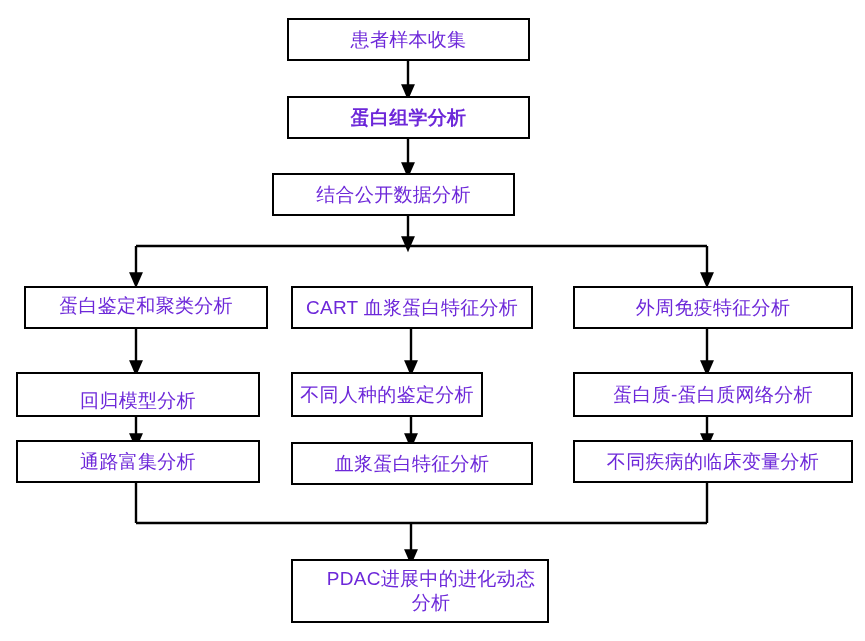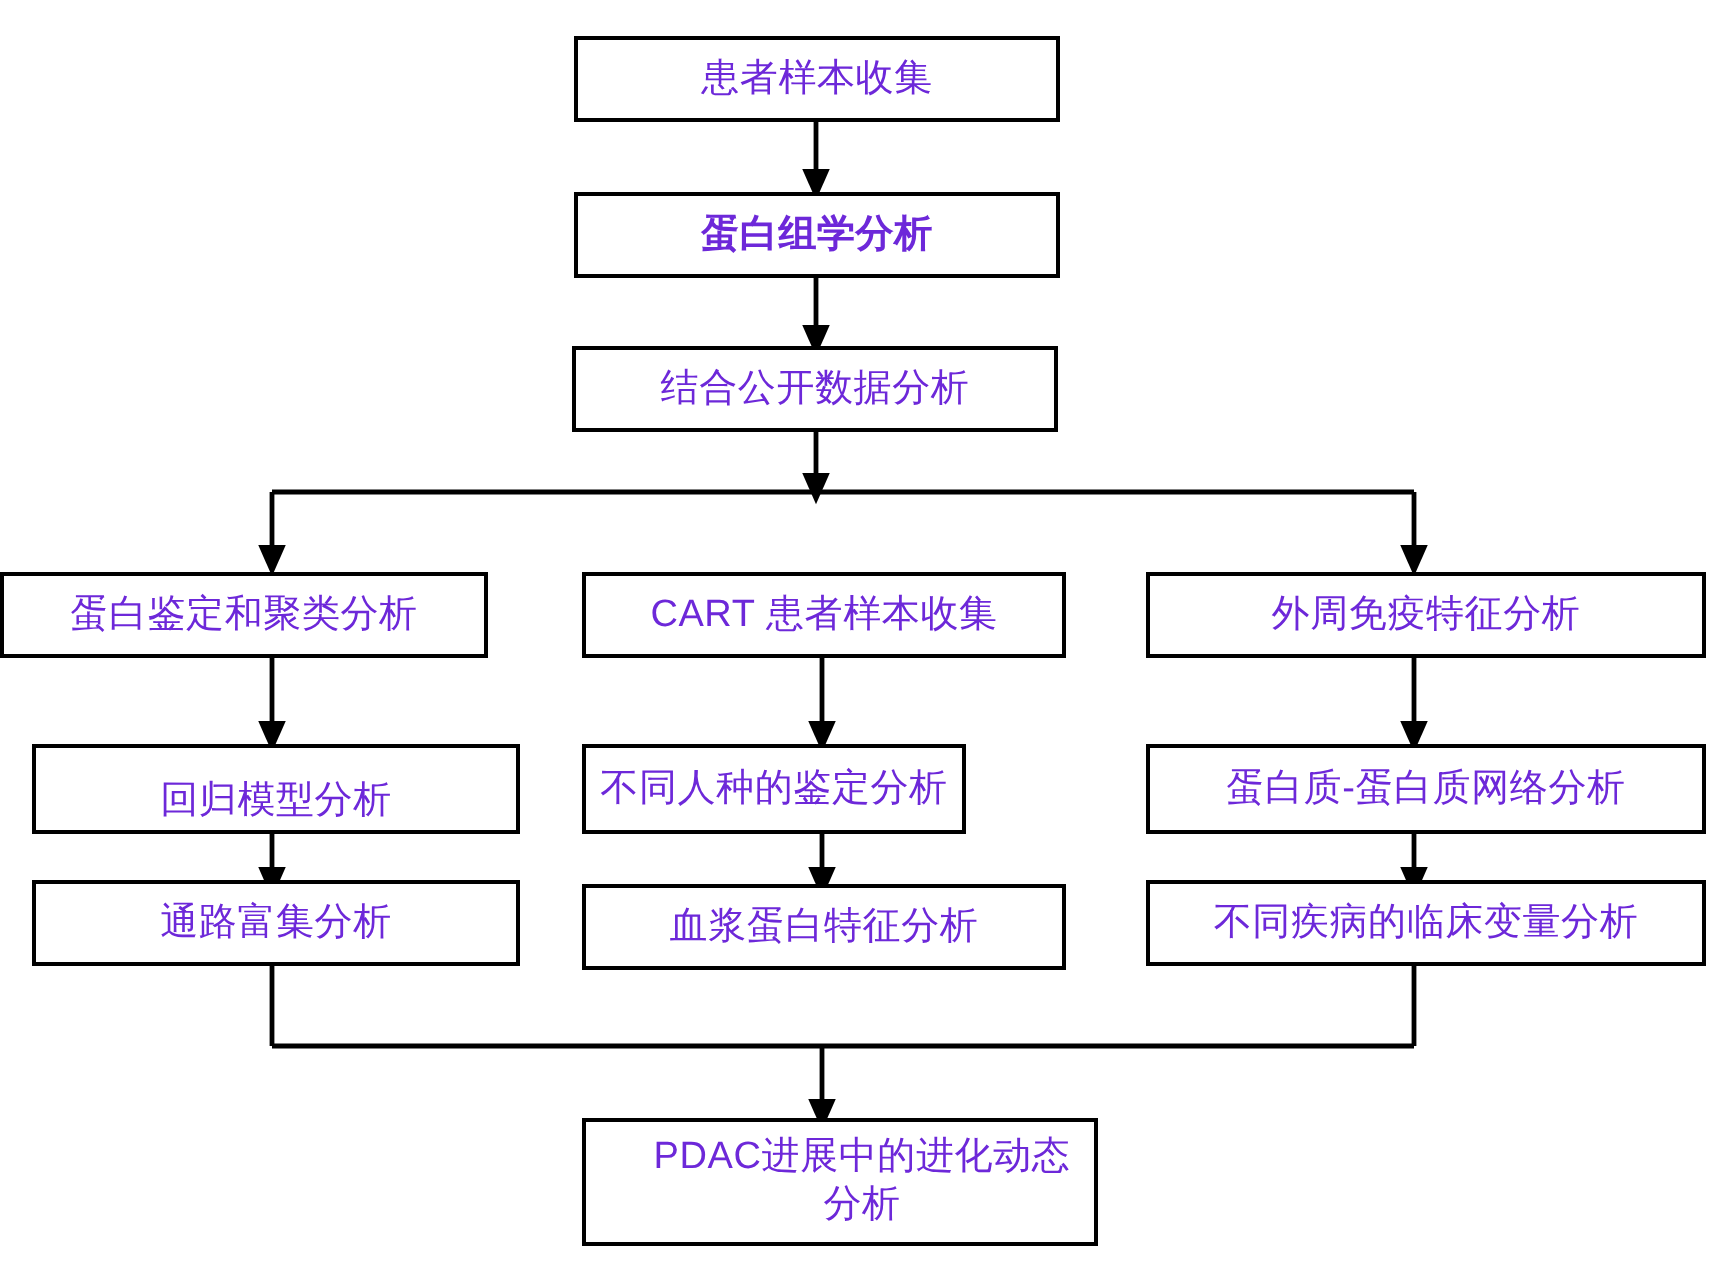--- a/index.html
+++ b/index.html
@@ -89,38 +89,38 @@
   </svg>
 
   <div class="node" style="left:287px; top:18px; width:243px; height:43px;">
     <span class="node-label">患者样本收集</span>
   </div>
 
   <div class="node" style="left:287px; top:96px; width:243px; height:43px;font-weight:bold;">
     <span class="node-label">蛋白组学分析</span>
   </div>
 
-  <div class="node" style="left:286px; top:173px; width:243px; height:43px;">
+  <div class="node" style="left:272px; top:173px; width:243px; height:43px;">
     <span class="node-label">结合公开数据分析</span>
   </div>
 
-  <div class="node" style="left:0; top:286px; width:244px; height:43px;">
+  <div class="node" style="left:24px; top:286px; width:244px; height:43px;font-family:Liberation Mono, monospace;">
     <span class="node-label">蛋白鉴定和聚类分析</span>
   </div>
 
   <div class="node" style="left:16px; top:372px; width:244px; height:45px;align-items:flex-end;">
     <span class="node-label">回归模型分析</span>
   </div>
 
   <div class="node" style="left:16px; top:440px; width:244px; height:43px;">
     <span class="node-label">通路富集分析</span>
   </div>
 
   <div class="node" style="left:291px; top:286px; width:242px; height:43px;">
-    <span class="node-label">CART 患者样本收集</span>
+    <span class="node-label">CART 血浆蛋白特征分析</span>
   </div>
 
   <div class="node" style="left:291px; top:372px; width:192px; height:45px;">
     <span class="node-label">不同人种的鉴定分析</span>
   </div>
 
   <div class="node" style="left:573px; top:286px; width:280px; height:43px;">
     <span class="node-label">外周免疫特征分析</span>
   </div>
 

